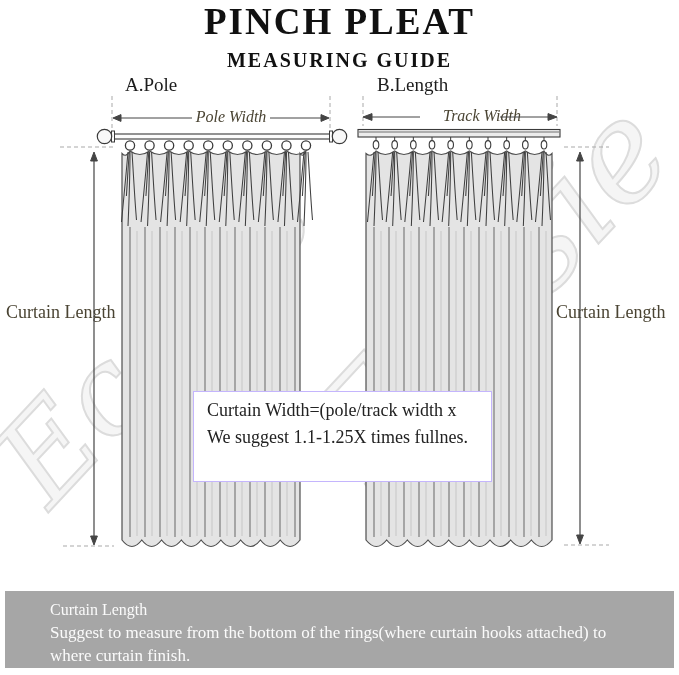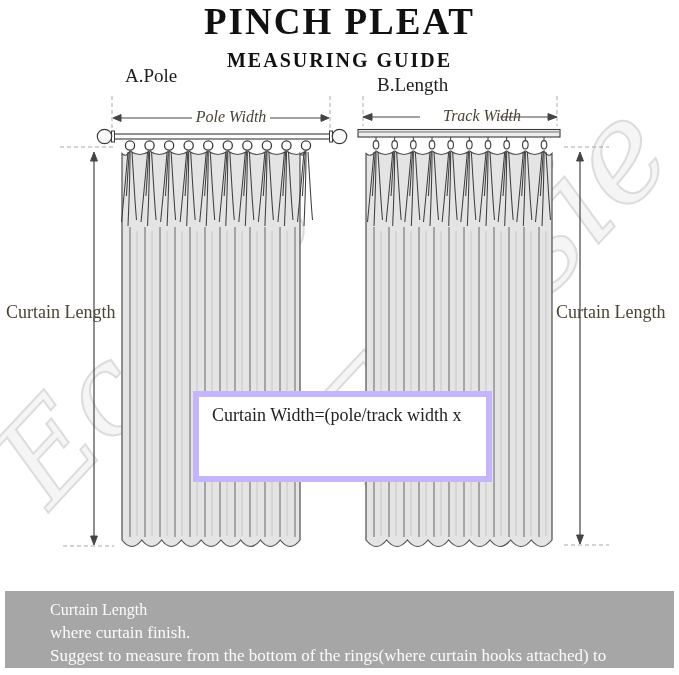--- a/index.html
+++ b/index.html
@@ -11,33 +11,33 @@
   
   #main-title{
     top:0px;left:0;width:679px;text-align:center;
     font-size:37px;font-weight:bold;letter-spacing:2px;color:#111;
   }
   #sub-title{
     top:49px;left:0;width:679px;text-align:center;
     font-size:20px;font-weight:bold;letter-spacing:2px;color:#111;
   }
   .section-heading{font-size:19px;color:#1c1c1c;}
-  #heading-a{top:65px;left:125px;}
+  #heading-a{top:74px;left:125px;}
   #heading-b{top:74px;left:377px;}
   
   .measure-label{font-size:16px;color:#4a4433;white-space:nowrap;font-style:italic;}
   #pole-width-label{top:108px;left:181px;width:100px;text-align:center;}
   #track-width-label{top:107px;left:432px;width:100px;text-align:center;}
   .length-label{font-size:18px;color:#4a4433;white-space:nowrap;}
   #length-label-left{top:302px;left:6px;}
   #length-label-right{top:302px;left:556px;}
   
   #formula-box{
     top:391px;left:193px;width:299px;height:91px;background:#ffffff;
-    border:6px solid #c4b5fd;box-sizing:border-box;z-index:3;
+    border:1px solid #c4b5fd;box-sizing:border-box;z-index:3;
     padding:5px 0 0 13px;font-size:18px;line-height:27px;color:#222;
   }
   
   #footer-bar{
     top:591px;left:5px;width:669px;height:77px;background:#a6a6a6;
     color:#fbfbfb;z-index:3;box-sizing:border-box;padding:7px 0 0 45px;
   }
   #footer-heading{font-size:16px;line-height:23px;}
   .footer-line{font-size:17px;line-height:23px;width:600px;}
   
@@ -282,21 +282,22 @@
       <line x1="564" y1="147" x2="609" y2="147" stroke="#a9a9a9" stroke-dasharray="4 3"></line>
       <line x1="564" y1="545" x2="609" y2="545" stroke="#a9a9a9" stroke-dasharray="4 3"></line>
       <line x1="580" y1="160" x2="580" y2="537" stroke-width="1.2"></line>
       <polygon points="580,152 576.6,161 583.4,161"></polygon>
       <polygon points="580,544 576.6,535 583.4,535"></polygon>
     </g>
   </svg>
 
   <div class="abs" id="formula-box">
     <div>Curtain Width=(pole/track width x</div>
+    <div>We suggest 1.1-1.25X times fullnes.</div>
   </div>
 
   <div class="abs" id="footer-bar">
     <div id="footer-heading">Curtain Length</div>
+    <div class="footer-line">Suggest to measure from the bottom of the rings(where curtain hooks attached) to</div>
     <div class="footer-line">where curtain finish.</div>
-    <div class="footer-line">Suggest to measure from the bottom of the rings(where curtain hooks attached) to</div>
   </div>
 
 </div>
 
 </body></html>

